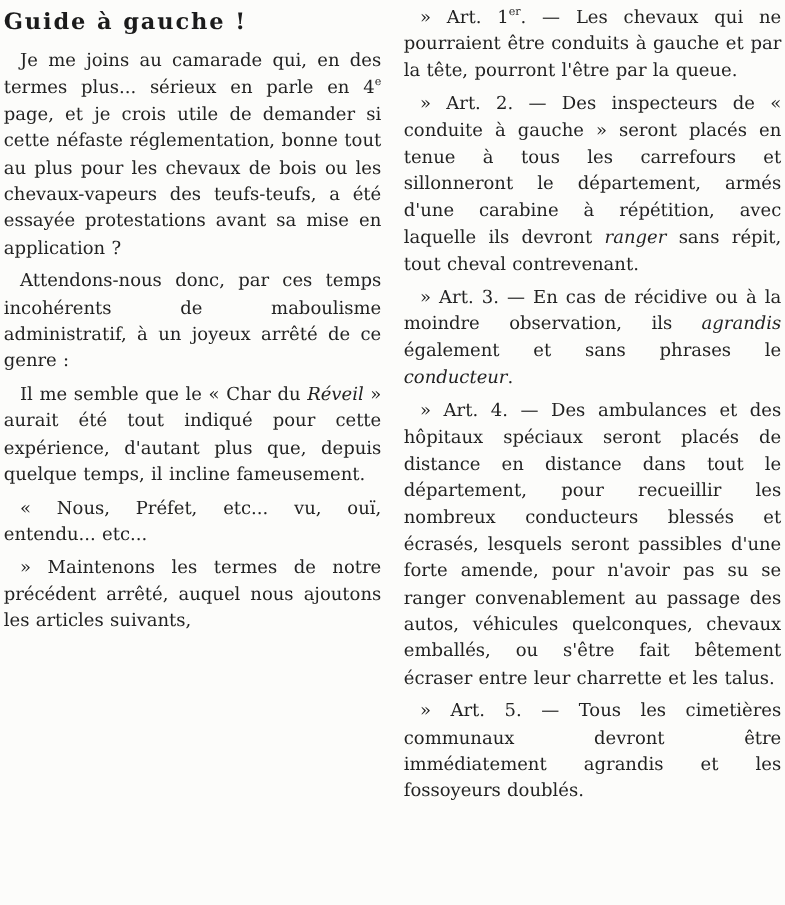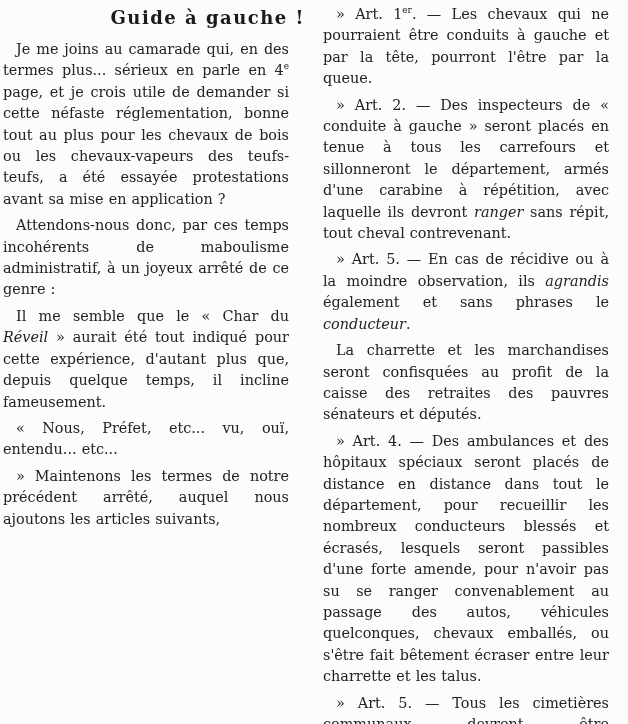--- a/index.html
+++ b/index.html
@@ -26,27 +26,27 @@
     width: 628px;
     height: 724px;
   }
   .col {
     flex: 1 1 0;
     min-width: 0;
   }
   .title {
     font-size: 18px;
     font-weight: bold;
-    text-align: right;
+    text-align: left;
     margin: 3px 0 11px 0;
     letter-spacing: 1.5px;
     color: #1b1b1b;
   }
   .paras p {
-    margin: 0 16px 5px 0;
+    margin: 0 0 5px 0;
     text-indent: 13px;
     text-align: justify;
     font-size: 14.4px;
     line-height: 21.4px;
     hyphens: auto;
     -webkit-hyphens: auto;
     word-spacing: 0.5px;
   }
   .paras p em {
     font-style: italic;
@@ -68,20 +68,19 @@
         <p><span>Attendons-nous donc, par ces temps incohérents de maboulisme administratif, à un joyeux arrêté de ce genre :</span></p>
         <p><span>Il me semble que le « Char du </span><em>Réveil</em><span> » aurait été tout indiqué pour cette expérience, d'autant plus que, depuis quelque temps, il incline fameusement.</span></p>
         <p><span>« Nous, Préfet, etc... vu, ouï, entendu... etc...</span></p>
         <p><span>» Maintenons les termes de notre précédent arrêté, auquel nous ajoutons les articles suivants, </span></p>
       </div>
   </div>
   <div class="col">
     <div class="paras">
         <p><span>» Art. 1</span><sup>er</sup><span>. — Les chevaux qui ne pourraient être conduits à gauche et par la tête, pourront l'être par la queue.</span></p>
         <p><span>» Art. 2. — Des inspecteurs de « conduite à gauche » seront placés en tenue à tous les carrefours et sillonneront le département, armés d'une carabine à répétition, avec laquelle ils devront </span><em>ranger</em><span> sans répit, tout cheval contrevenant.</span></p>
-        <p><span>» Art. 5. — En cas de récidive ou à la moindre observation, ils </span><em>agrandis</em><span> également et sans phrases le </span><em>conducteur</em><span>.</span></p>
-        <p><span>La charrette et les marchandises seront confisquées au profit de la caisse des retraites des pauvres sénateurs et députés.</span></p>
+        <p><span>» Art. 3. — En cas de récidive ou à la moindre observation, ils </span><em>agrandis</em><span> également et sans phrases le </span><em>conducteur</em><span>.</span></p>
         <p><span>» Art. 4. — Des ambulances et des hôpitaux spéciaux seront placés de distance en distance dans tout le département, pour recueillir les nombreux conducteurs blessés et écrasés, lesquels seront passibles d'une forte amende, pour n'avoir pas su se ranger convenablement au passage des autos, véhicules quelconques, chevaux emballés, ou s'être fait bêtement écraser entre leur charrette et les talus.</span></p>
         <p><span>» Art. 5. — Tous les cimetières communaux devront être immédiatement agrandis et les fossoyeurs doublés.</span></p>
       </div>
 
   </div>
 </div>
 
 </body></html>

